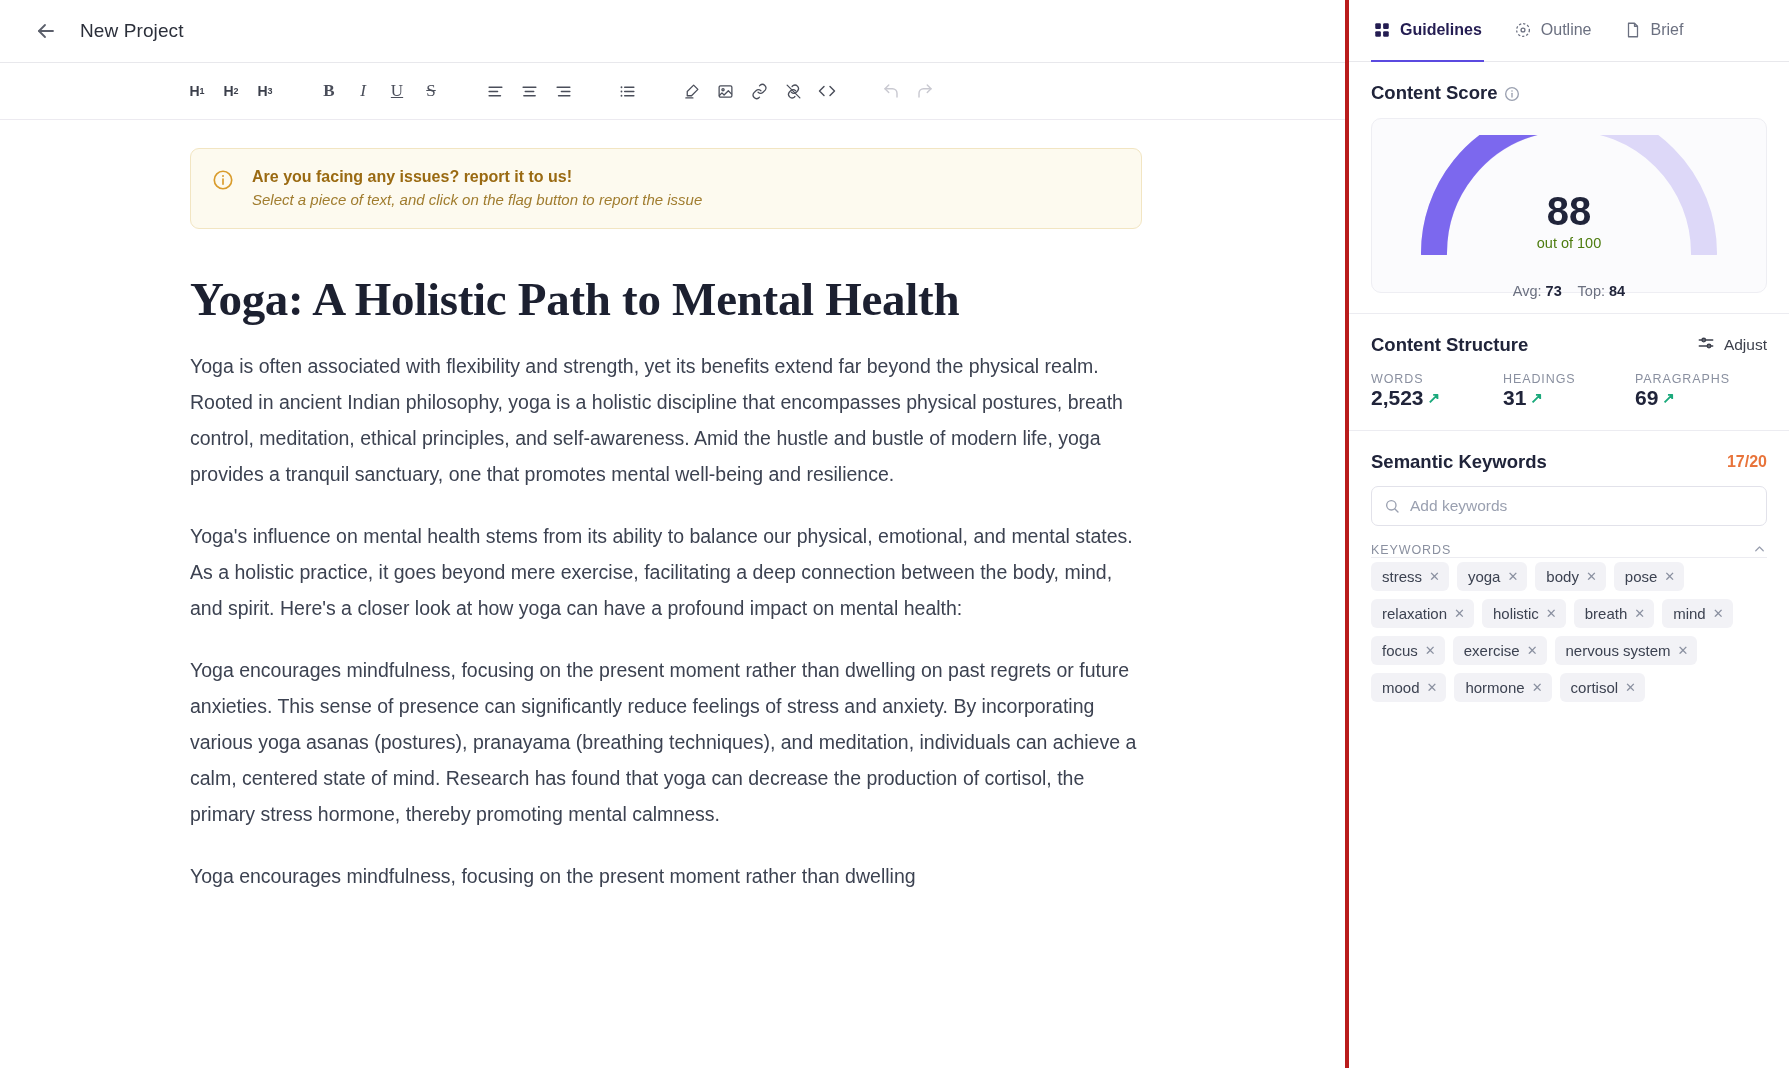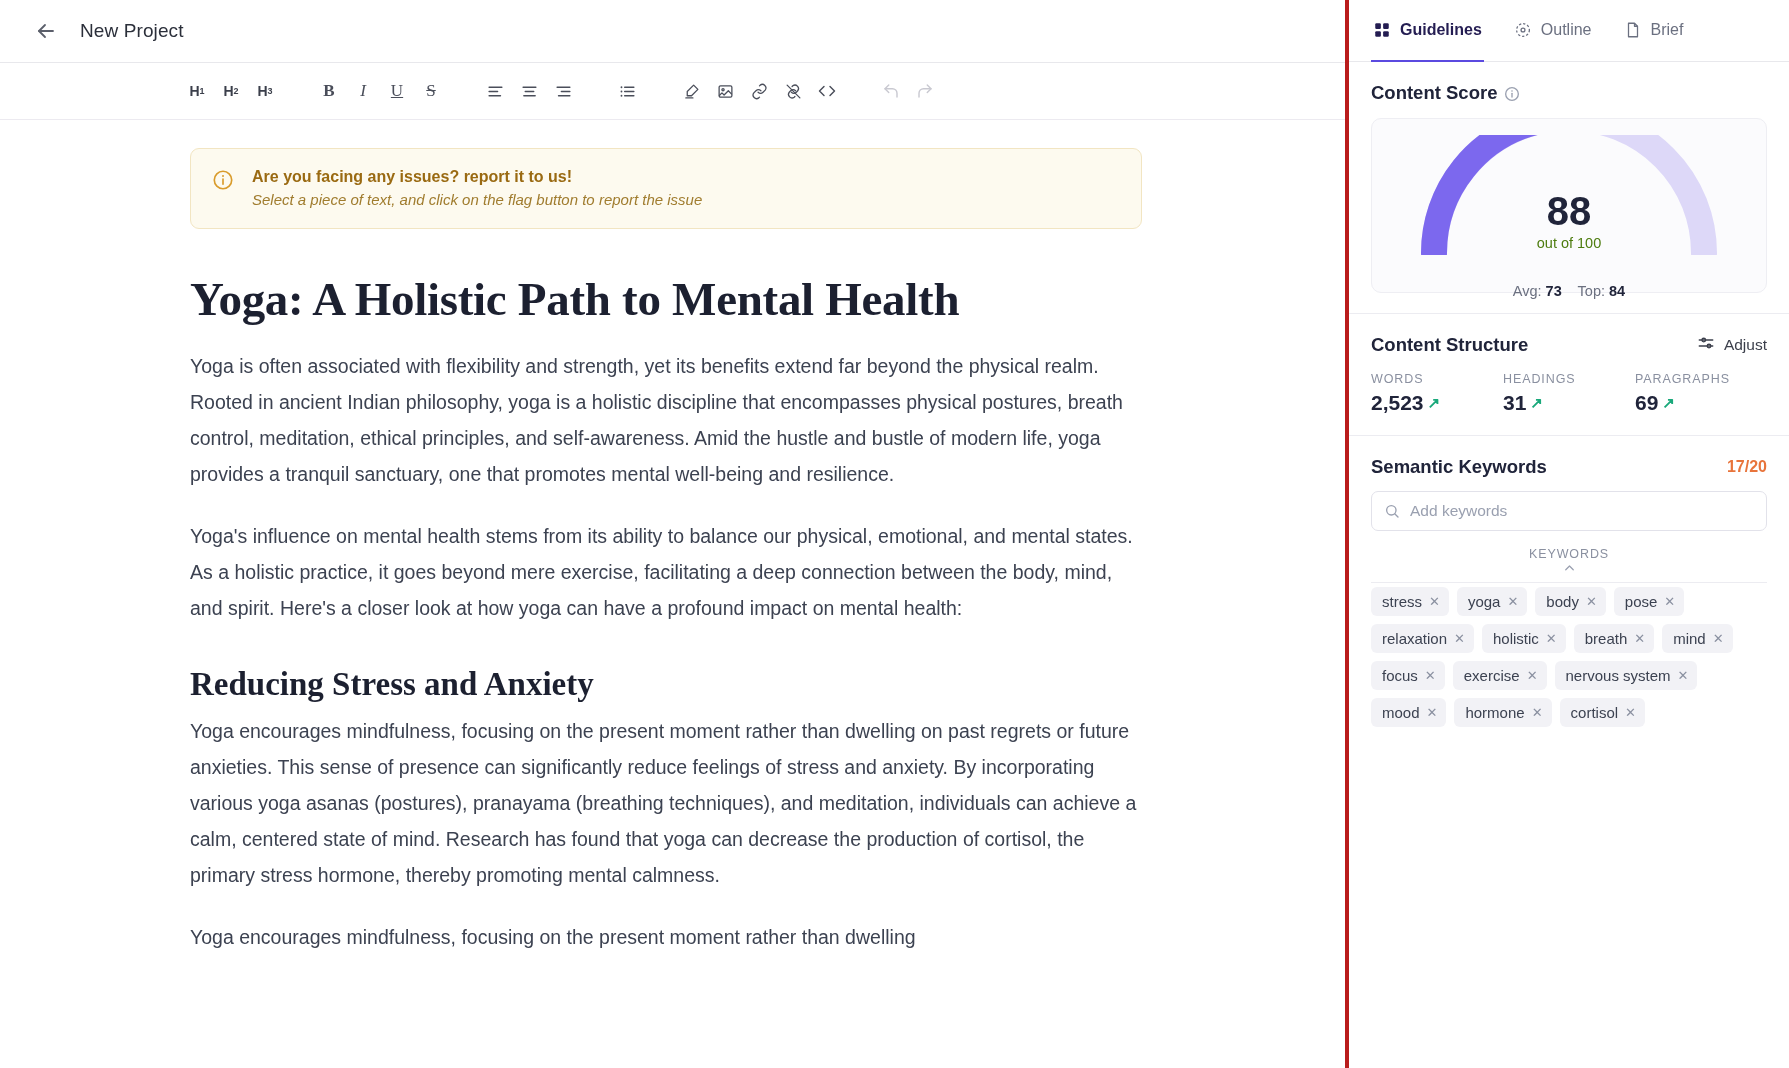--- a/index.html
+++ b/index.html
@@ -102,37 +102,37 @@
   .gauge-stats { font-size: 14.5px; color: #6b7080; margin-top: 28px; }
   .gauge-stats b { color: #20243a; font-weight: 700; }
 
   .divider { height: 1px; background: #ececf1; margin: 20px 0 0 0; }
 
   .cs-head { display: flex; align-items: center; justify-content: space-between; }
   .adjust { display: flex; align-items: center; gap: 8px; font-size: 15.5px; color: #3b3f4b; cursor: pointer; }
   .metrics { display: flex; margin-top: 16px; }
   .metric { flex: 1; }
   .metric-label { font-size: 12.5px; letter-spacing: .9px; color: #8a90a0; font-weight: 400; }
-  .metric-value { font-size: 21px; font-weight: 700; color: #20243a; margin-top: 5px; display: flex; align-items: center; gap: 4px; }
+  .metric-value { font-size: 21px; font-weight: 700; color: #20243a; display: flex; align-items: center; gap: 4px; }
   .arrow-up { color: #1aa97b; font-size: 15px; }
 
   .kw-head { display: flex; align-items: center; justify-content: space-between; }
   .kw-count { font-size: 16px; font-weight: 700; color: #e8743b; }
   .kw-search {
     margin-top: 13px; height: 40px; border: 1px solid #e2e2ea; border-radius: 7px;
     display: flex; align-items: center; gap: 10px; padding: 0 12px;
   }
   .kw-search input {
     border: 0; outline: none; font-size: 15.5px; color: #3c4251;
     font-family: "Liberation Sans", sans-serif; background: transparent; width: 100%;
   }
   .kw-search input::placeholder { color: #9aa0b0; }
   .kw-sub {
     display: flex; align-items: center; justify-content: space-between;
-    margin-top: 16px; padding-bottom: 6px; border-bottom: 1px solid #ececf1; flex-direction: column;
+    margin-top: 16px; border-bottom: 1px solid #ececf1;
   }
   .kw-sub-label { font-size: 12.5px; letter-spacing: .9px; color: #8a90a0; }
   .chips { display: flex; flex-wrap: wrap; gap: 8px; margin-top: 4px; }
   .chip {
     display: inline-flex; align-items: center; gap: 7px;
     background: #f2f2f6; border-radius: 6px; padding: 6px 9px 6px 11px;
     font-size: 15px; color: #3c4251; cursor: default;
   }
   .chip .x { color: #8a90a0; font-size: 13px; cursor: pointer; }
 
@@ -272,21 +272,20 @@
           </div>
           <div>
             <div class="notice-title">Are you facing any issues? report it to us!</div>
             <div class="notice-sub">Select a piece of text, and click on the flag button to report the issue</div>
           </div>
         </div>
 
         <h1 class="doc-h1">Yoga: A Holistic Path to Mental Health</h1>
         <p class="doc-p">Yoga is often associated with flexibility and strength, yet its benefits extend far beyond the physical realm. Rooted in ancient Indian philosophy, yoga is a holistic discipline that encompasses physical postures, breath control, meditation, ethical principles, and self-awareness. Amid the hustle and bustle of modern life, yoga provides a tranquil sanctuary, one that promotes mental well-being and resilience.</p>
         <p class="doc-p">Yoga's influence on mental health stems from its ability to balance our physical, emotional, and mental states. As a holistic practice, it goes beyond mere exercise, facilitating a deep connection between the body, mind, and spirit. Here's a closer look at how yoga can have a profound impact on mental health:</p>
-        <h2 class="doc-h2">Reducing Stress and Anxiety</h2>
         <p class="doc-p">Yoga encourages mindfulness, focusing on the present moment rather than dwelling on past regrets or future anxieties. This sense of presence can significantly reduce feelings of stress and anxiety. By incorporating various yoga asanas (postures), pranayama (breathing techniques), and meditation, individuals can achieve a calm, centered state of mind. Research has found that yoga can decrease the production of cortisol, the primary stress hormone, thereby promoting mental calmness.</p>
         <p class="doc-p">Yoga encourages mindfulness, focusing on the present moment rather than dwelling</p>
       </div>
     </div>
   </div>
 
   <div class="panel">
 
     <div class="panel-tabs">
       <div class="p-tab active">

